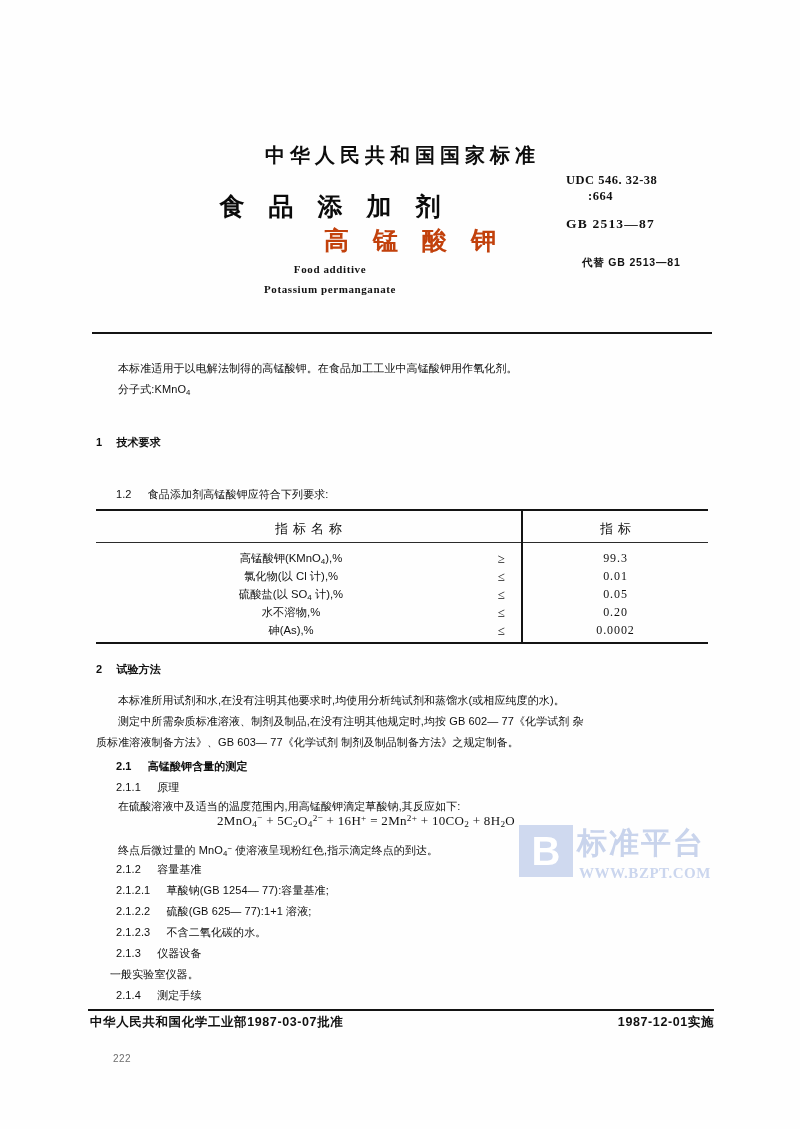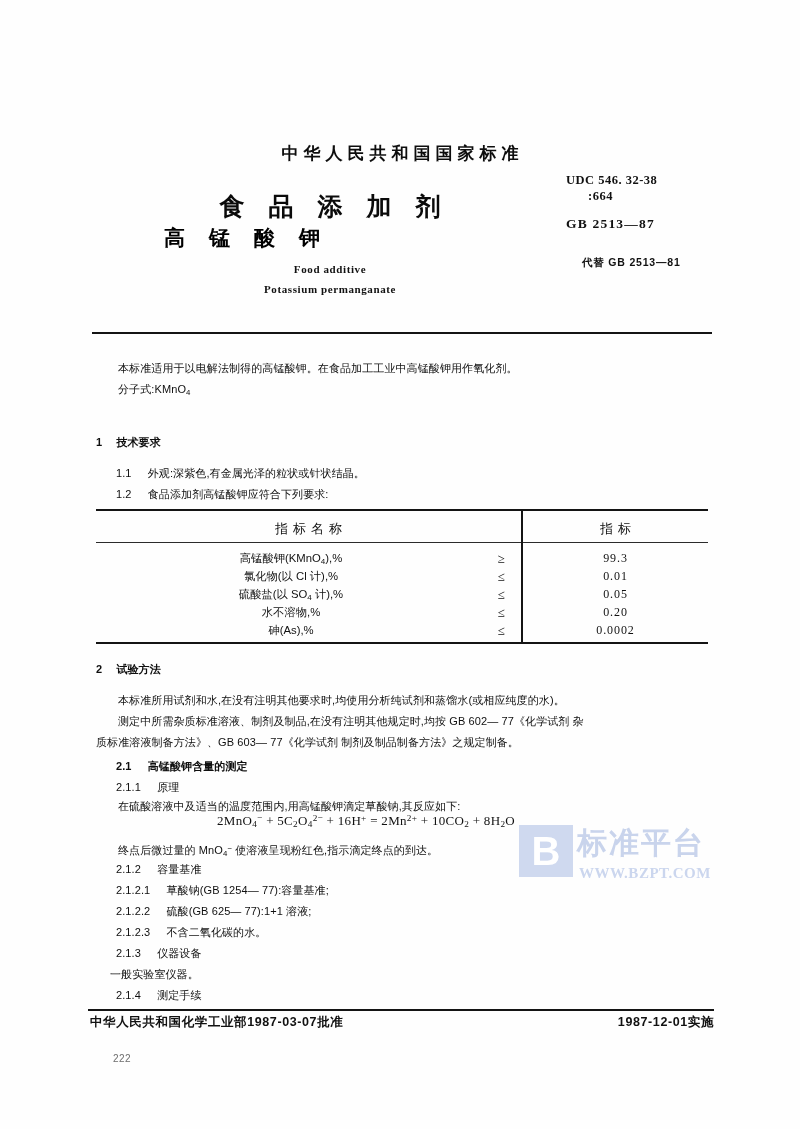--- a/index.html
+++ b/index.html
@@ -20,21 +20,21 @@
   }
 
   
   .std-org {
     position: absolute;
     left: 0; right: 0;
     top: 142px;
     text-align: center;
     font-family: "Liberation Sans", "DejaVu Sans", sans-serif;
     font-weight: bold;
-    font-size: 17px;
+    font-size: 20px;
     letter-spacing: 5px;
     text-indent: 5px;
     color: #0d0d0d;
   }
   .title-main {
     position: absolute;
     left: 140px;
     width: 380px;
     top: 190px;
     text-align: center;
@@ -43,27 +43,27 @@
     font-size: 25px;
     letter-spacing: 24px;
     text-indent: 24px;
     color: #0a0a0a;
   }
   .title-sub {
     position: absolute;
     left: 140px;
     width: 380px;
     top: 224px;
-    text-align: left;
-    font-family: "Liberation Sans", "DejaVu Sans", sans-serif;
-    font-weight: bold;
-    font-size: 21px;
+    text-align: right;
+    font-family: "Liberation Sans", "DejaVu Sans", sans-serif;
+    font-weight: bold;
+    font-size: 25px;
     letter-spacing: 24px;
     text-indent: 24px;
-    color: #000000;
+    color: #c2410c;
   }
   .title-en1 {
     position: absolute;
     left: 140px; width: 380px;
     top: 263px;
     text-align: center;
     font-family: "Liberation Serif", "DejaVu Serif", serif;
     font-weight: bold;
     font-size: 11px;
     letter-spacing: .6px;
@@ -302,24 +302,20 @@
   <div class="rule-top"></div>
 
   <div class="body-text" style="left:118px; top:358px;">本标准适用于以电解法制得的高锰酸钾。在食品加工工业中高锰酸钾用作氧化剂。</div>
   <div class="body-text" style="left:118px; top:379px;">
     <span>分子式:</span><span>KMnO</span><sub>4</sub>
   </div>
 
   <div class="body-text bold" style="left:96px; top:432px;">
     <span>1</span>
     <span style="display:inline-block; width:11px;"></span><span>技术要求</span>
-  </div>
-  <div class="body-text" style="left:116px; top:463px;">
-    <span>1.1</span>
-    <span style="display:inline-block; width:13px;"></span><span>外观:深紫色,有金属光泽的粒状或针状结晶。</span>
   </div>
   <div class="body-text" style="left:116px; top:484px;">
     <span>1.2</span>
     <span style="display:inline-block; width:13px;"></span><span>食品添加剂高锰酸钾应符合下列要求:</span>
   </div>
 
   <div id="spec-table">
     <div class="t-line-top"></div>
     <div class="t-line-mid"></div>
     <div class="t-line-bot"></div>

